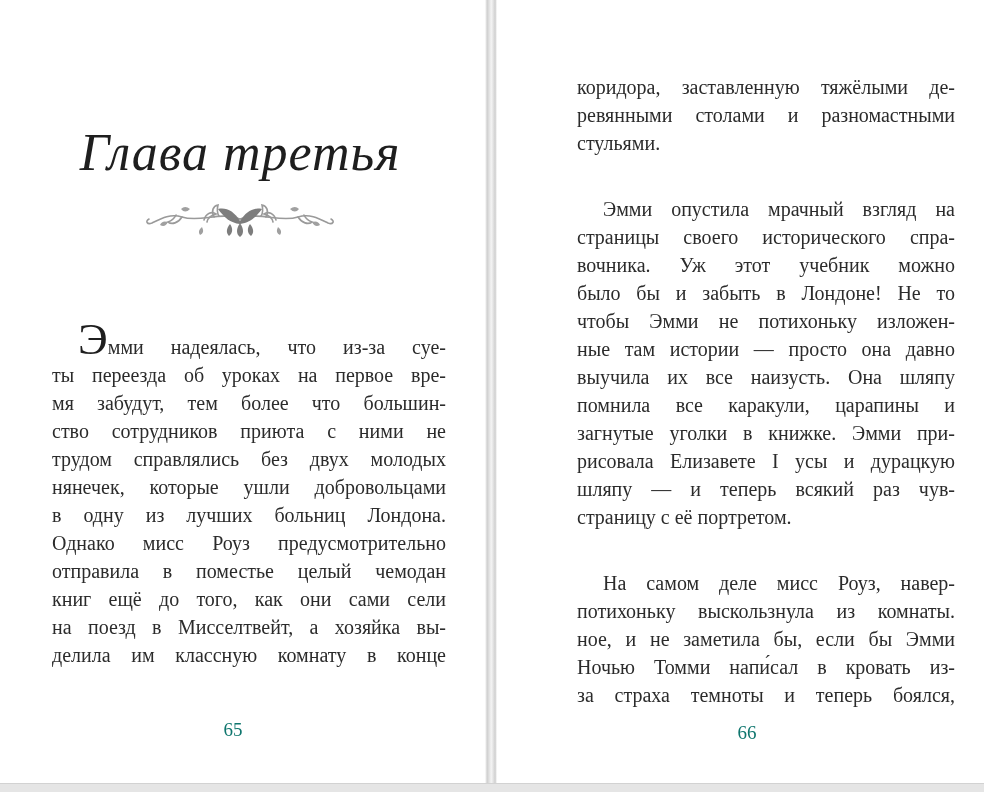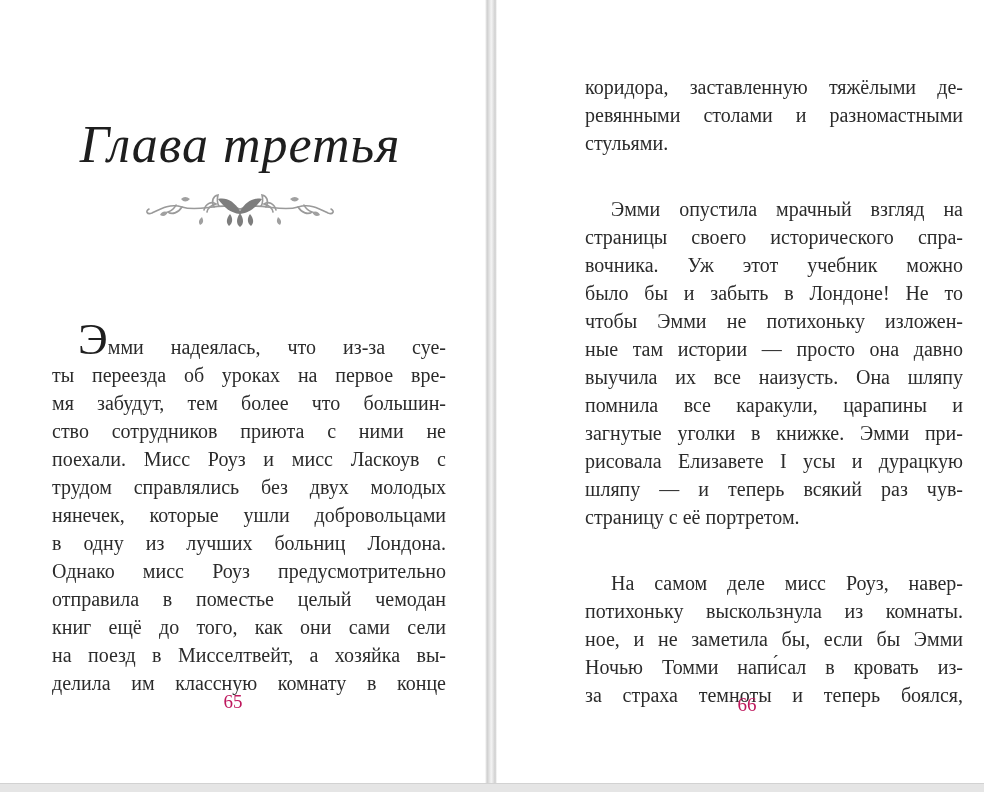--- a/index.html
+++ b/index.html
@@ -43,41 +43,41 @@
   .page.left  { left: 0;     width: 485px; }
   .page.right { left: 497px; width: 487px; }
 
   .chapter-head {
     position: absolute;
     left: 40px; top: 108px;
     width: 400px;
     text-align: center;
   }
   .chapter-title {
-    margin: 8px;
+    margin: 16px;
     font-family: "Liberation Serif", "DejaVu Serif", serif;
     font-style: italic;
     font-weight: 500;
     font-size: 52px;
     letter-spacing: 1px;
     color: #1e1e1e;
     line-height: 1.1;
   }
   .ornament-wrap {
     margin-top: 14px;
     line-height: 0;
   }
 
   .bodytext {
     position: absolute;
     font-size: 20px;
     line-height: 28px;
   }
   .bodytext.lefttext  { left: 52px;  top: 295px; width: 394px; }
-  .bodytext.righttext { left: 88px;  top: 73px;  width: 378px; }
+  .bodytext.righttext { left: 80px;  top: 73px;  width: 378px; }
 
   .bline {
     text-align: justify;
     text-align-last: justify;
     white-space: normal;
     height: 28px;
   }
   .bline.endline { text-align-last: left; }
   .bline.indent  { text-indent: 26px; margin-top: 38px; }
 
@@ -86,21 +86,22 @@
     line-height: 0;
     letter-spacing: 0;
     color: #1e1e1e;
   }
 
   .pagenum {
     position: absolute;
     width: 100px;
     text-align: center;
     font-size: 19px;
-    color: #be185d;
+    color: #0f766e;
+    margin-top: 28px;
   }
   .pagenum.left-num  { left: 183px; top: 691px; }
   .pagenum.right-num { left: 200px; top: 694px; }
 </style>
 </head>
 <body>
 
 <div class="spread">
 
   <div class="page left">
@@ -135,21 +136,20 @@
           </g>
         </svg>
       </div>
     </div>
 
     <div class="bodytext lefttext">
         <div class="bline indent"><span class="dropcap">Э</span>мми  надеялась,  что  из-за  суе-</div>
         <div class="bline">ты переезда об уроках на первое вре-</div>
         <div class="bline">мя забудут, тем более что большин-</div>
         <div class="bline">ство сотрудников приюта с ними не</div>
-        <div class="bline">поехали. Мисс Роуз и мисс Ласкоув с</div>
         <div class="bline">трудом справлялись без двух молодых</div>
         <div class="bline">нянечек, которые ушли добровольцами</div>
         <div class="bline">в одну из лучших больниц Лондона.</div>
         <div class="bline">Однако мисс Роуз предусмотрительно</div>
         <div class="bline">отправила в поместье целый чемодан</div>
         <div class="bline">книг ещё до того, как они сами сели</div>
         <div class="bline">на поезд в Мисселтвейт, а хозяйка вы-</div>
         <div class="bline">делила им классную комнату в конце</div>
       </div>
 

